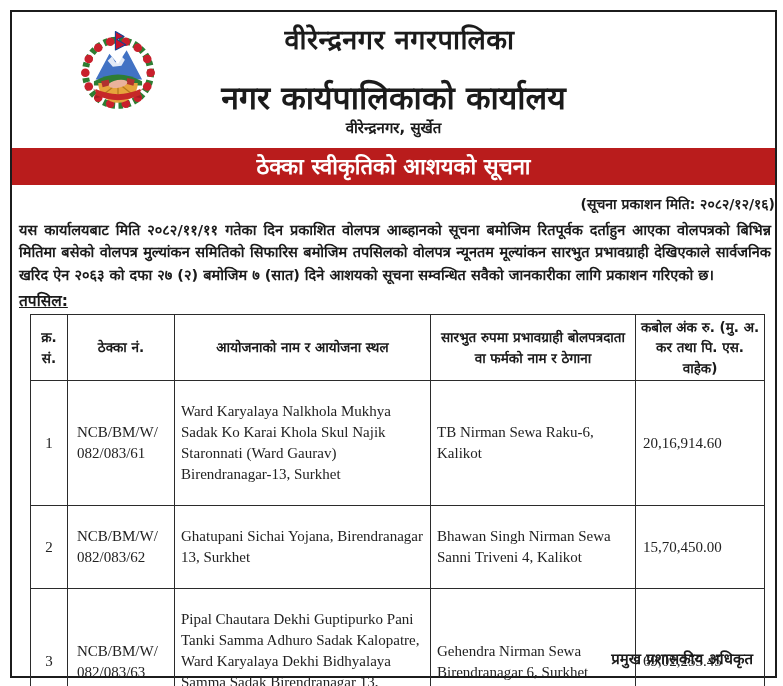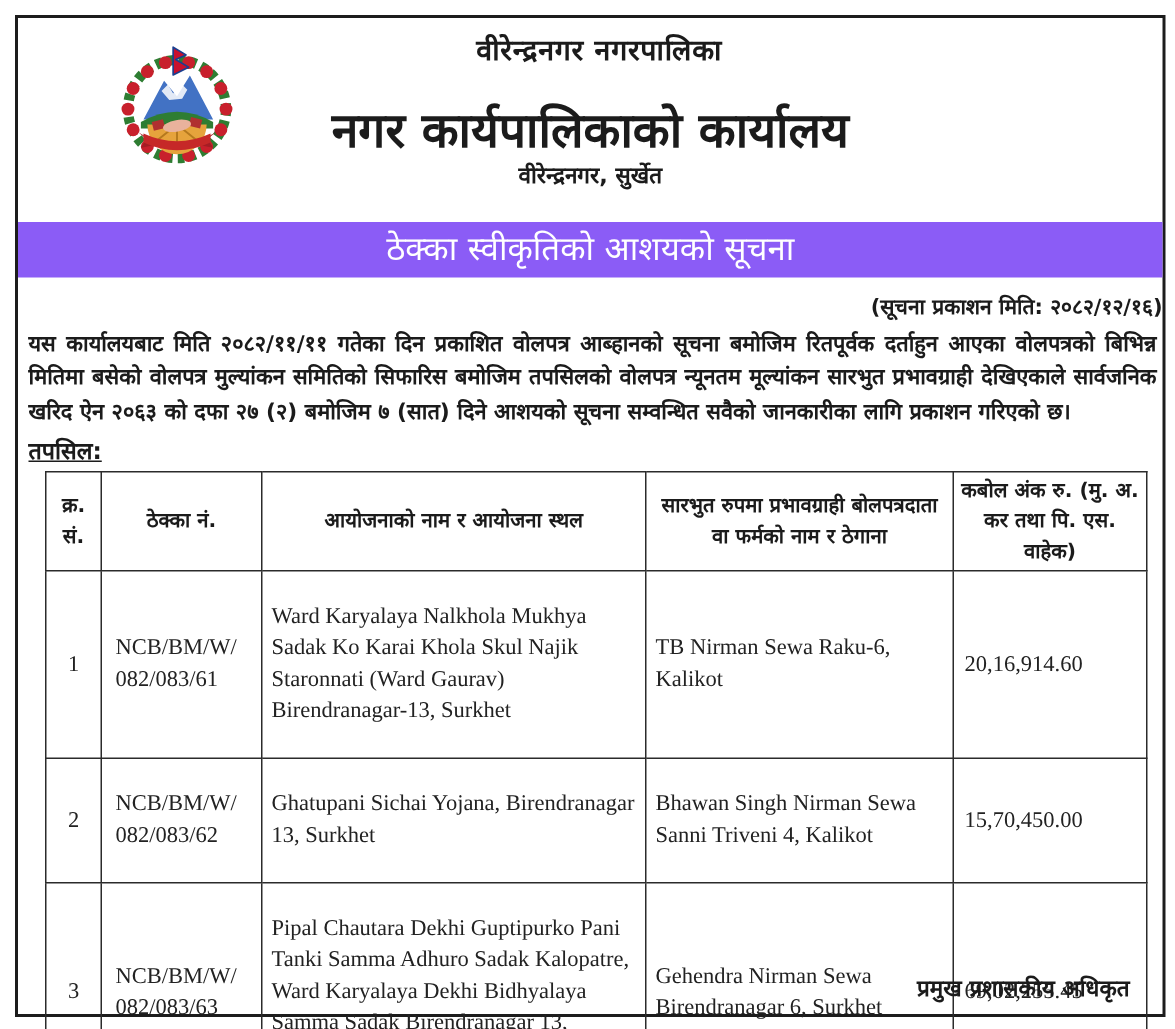--- a/index.html
+++ b/index.html
@@ -15,28 +15,28 @@
     position:absolute; left:10px; top:10px;
     width:767px; height:668px;
     border:2px solid #1c1c1c;
     background:#ffffff;
   }
   .logo {
     position:absolute; left:63px; top:16px;
     width:86px; height:86px;
   }
   .head-block { position:absolute; left:0; top:8px; width:100%; text-align:center; }
-  .muni-name  { font-size:19px; font-weight:bold; letter-spacing:0.5px;margin-left:12px; }
+  .muni-name  { font-size:27px; font-weight:bold; letter-spacing:0.5px;margin-left:12px; }
   .office-name{ font-size:32px; font-weight:bold; margin-top:18px; }
   .addr       { font-size:15px; font-weight:bold; line-height:19px; margin-top:1px;text-align:center; }
   .addr2      { font-size:15px; font-weight:bold; line-height:19px; }
   .banner {
     position:absolute; left:0; top:136px; width:100%; height:37px;
-    background:#8b5cf6; color:#ffffff;
-    font-size:22px; font-weight:normal;
+    background:#b91c1c; color:#ffffff;
+    font-size:22px; font-weight:bold;
     text-align:center; line-height:37px;
   }
   .pub-date {
     position:absolute; left:0; top:182px; width:100%;
     text-align:right; font-size:14px; font-weight:bold;
   }
   .body-par {
     position:absolute; left:7px; top:207px; width:752px;
     font-size:14.5px; font-weight:600; line-height:22.4px;
     text-align:justify;

